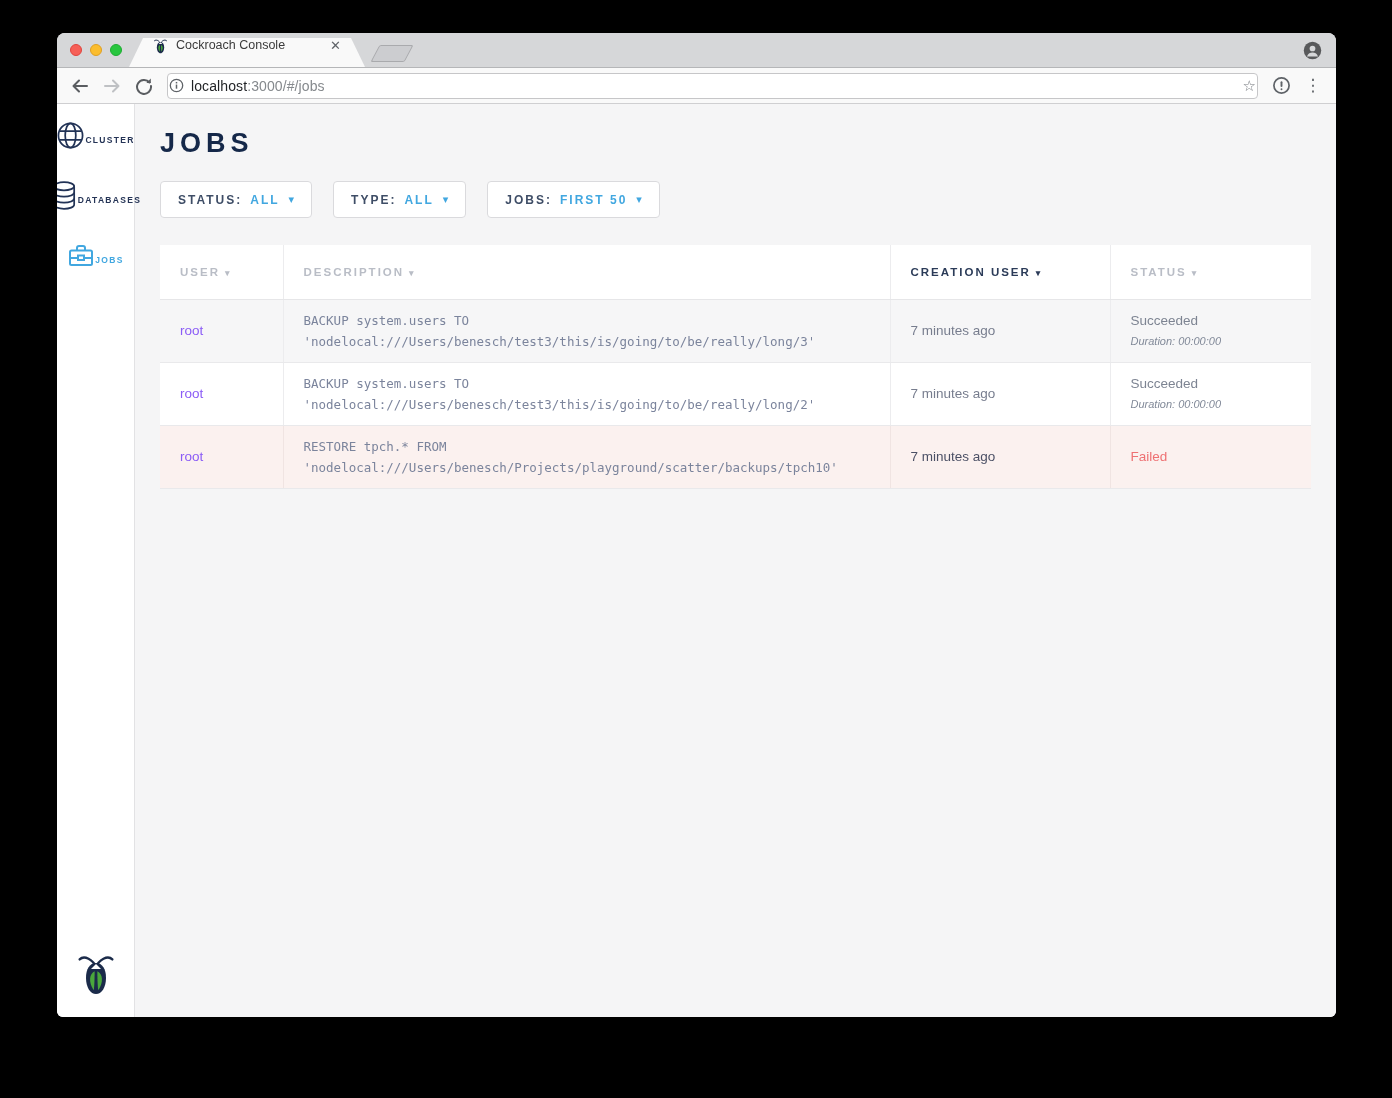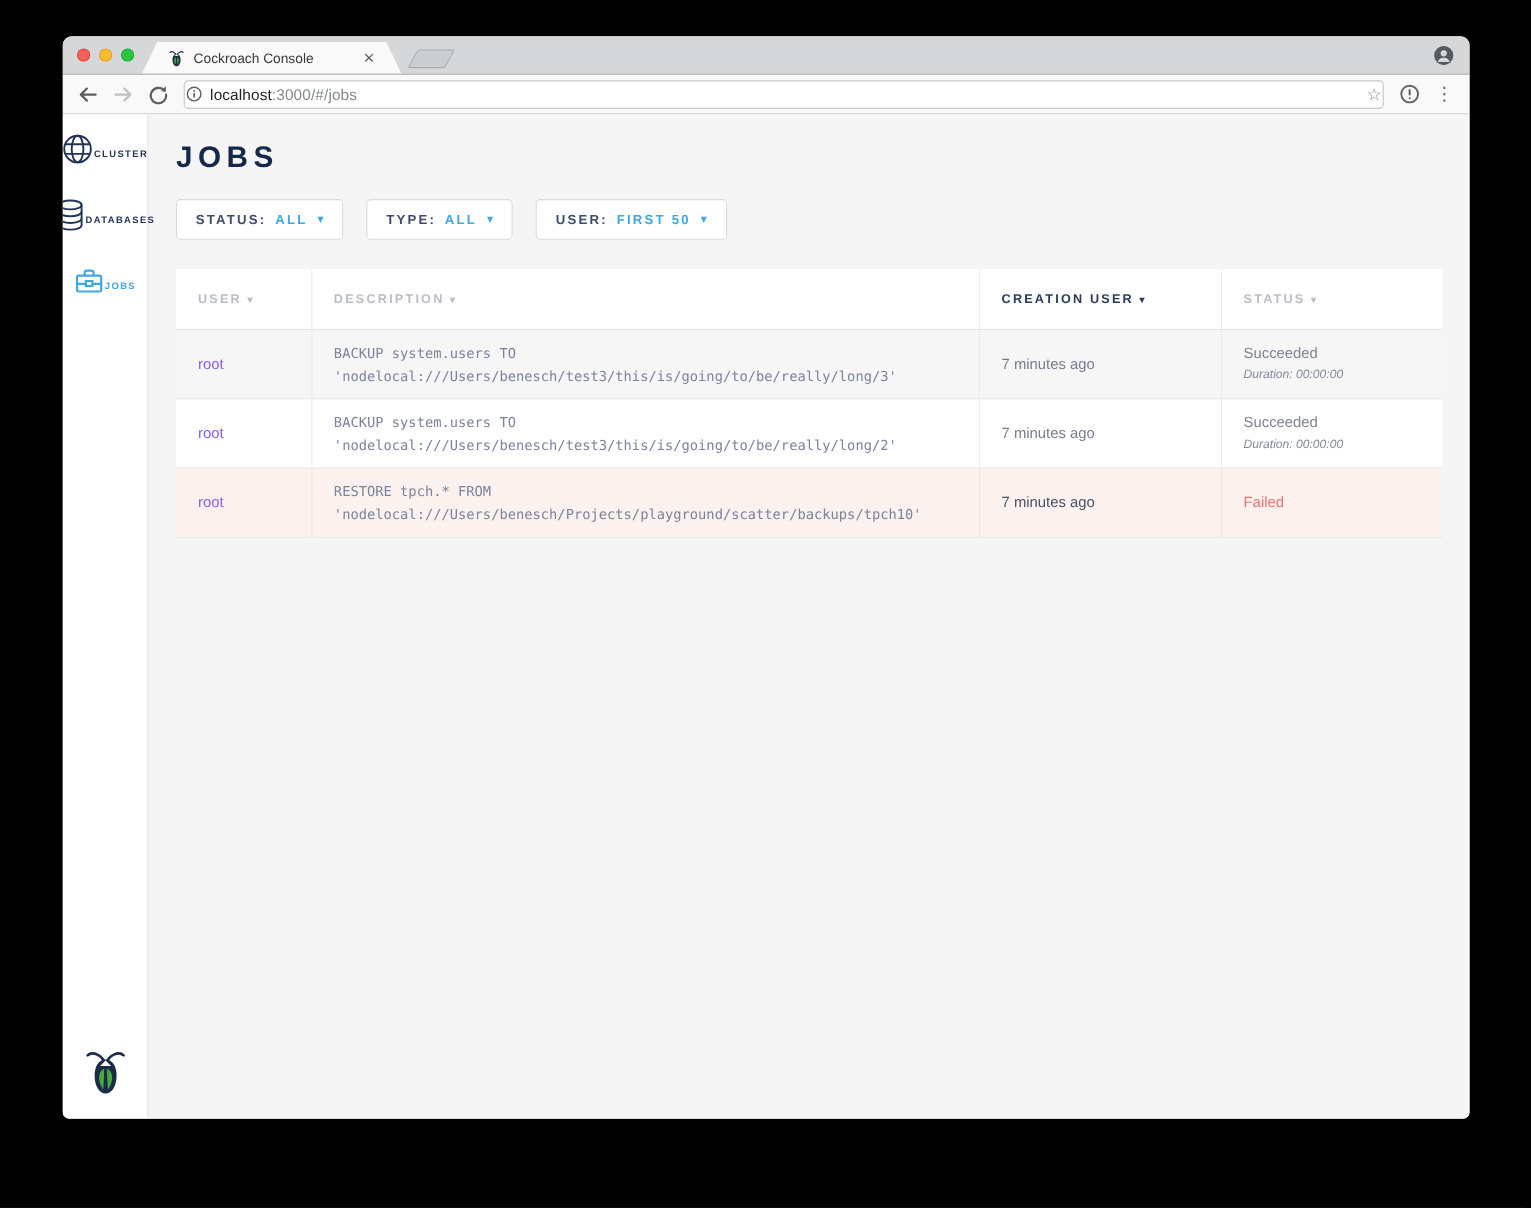--- a/index.html
+++ b/index.html
@@ -14,21 +14,21 @@
   .tabstrip { height:35px; background:#d6d7d9; border-bottom:1px solid #b5b6b8;
               display:flex; align-items:flex-end; position:relative; flex:0 0 35px; }
   .traffic { position:absolute; left:13px; top:11px; display:flex; gap:8px; }
   .light { width:12px; height:12px; border-radius:50%; }
   .light.red { background:#f65f57; border:0.5px solid #e0443e; }
   .light.yellow { background:#fbbd2e; border:0.5px solid #dfa023; }
   .light.green { background:#28c63f; border:0.5px solid #1dad32; }
 
   .tab { position:absolute; left:72px; bottom:0; width:236px; height:29px; background:#f9f9f9;
          clip-path:polygon(14px 0, calc(100% - 14px) 0, 100% 100%, 0 100%);
-         display:flex; align-items:center; padding:0 24px 0 24px; }
+         display:flex; align-items:flex-start; padding:0 24px 0 24px; }
   .tab-title { font-size:12.5px; color:#3b3b3b; white-space:nowrap; overflow:hidden; flex:1; }
   .tab-close { font-size:13px; color:#5f6368; margin-left:8px; cursor:default; }
   .favicon { width:15px; height:16px; margin-right:8px; flex:0 0 auto; }
 
   .newtab-btn { position:absolute; left:318px; bottom:5px; width:34px; height:17px;
                 background:#cccdd0; border:1px solid #a9aaad; border-radius:2px;
                 transform:skewX(-28deg); }
 
   .avatar { position:absolute; right:14px; top:8px; width:19px; height:19px; }
 
@@ -225,21 +225,21 @@
           <span class="filter-label">STATUS:</span>
           <span class="filter-value">ALL</span>
           <span class="filter-arrow">▾</span>
         </div>
         <div class="filter-box">
           <span class="filter-label">TYPE:</span>
           <span class="filter-value">ALL</span>
           <span class="filter-arrow">▾</span>
         </div>
         <div class="filter-box">
-          <span class="filter-label">USER:</span>
+          <span class="filter-label">JOBS:</span>
           <span class="filter-value">FIRST 50</span>
           <span class="filter-arrow">▾</span>
         </div>
       </div>
 
       <table class="jobs">
         <colgroup>
             <col class="c-user">
             <col class="c-desc">
             <col class="c-time">

